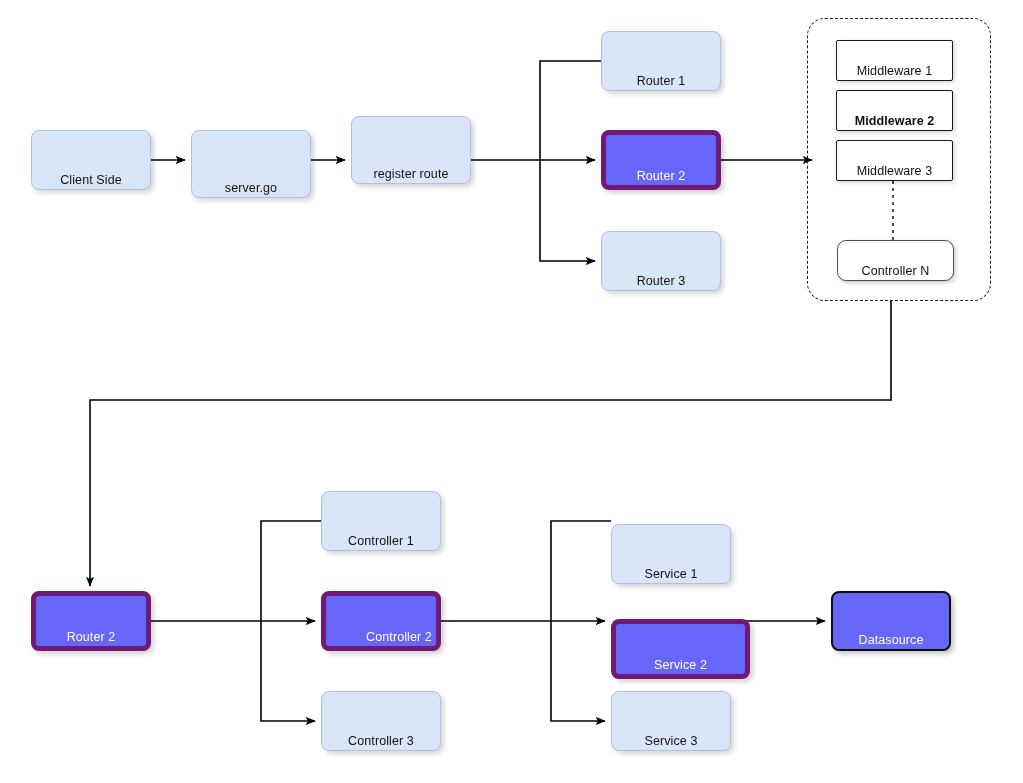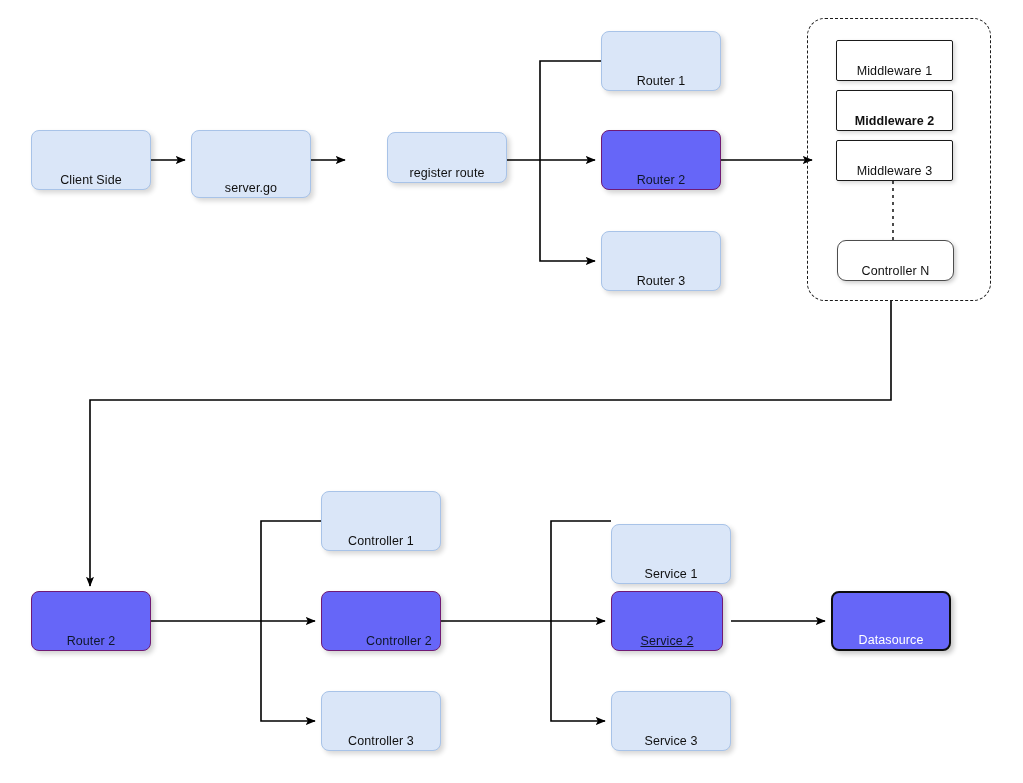--- a/index.html
+++ b/index.html
@@ -39,22 +39,22 @@
     z-index: 3;
   }
   .node-light {
     background: #dae6f8;
     border: 1px solid #a8c3e8;
     color: #101010;
     box-shadow: 3px 3px 5px rgba(0,0,0,0.16);
   }
   .node-accent {
     background: #6666f8;
-    border: 1px solid #701a75;
-    color: #0f172a;
+    border: 5px solid #701a75;
+    color: #ffffff;
     box-shadow: 3px 3px 5px rgba(0,0,0,0.18);
   }
   .node-accent-strong {
     background: #6666f8;
     border: 2px solid #0d0d0d;
     color: #ffffff;
     box-shadow: 3px 3px 5px rgba(0,0,0,0.22);
   }
   .node-plain {
     background: #ffffff;
@@ -127,21 +127,21 @@
 
   <div class="group-dashed" id="group-middleware" style="left: 807px; top: 18px; width: 184px; height: 283px;"></div>
 
   <div id="nodes-layer">
       <div class="node node-light" style="left: 31px; top: 130px; width: 120px; height: 60px;">
         <span>Client Side</span>
       </div>
       <div class="node node-light" style="left: 191px; top: 130px; width: 120px; height: 68px;">
         <span>server.go</span>
       </div>
-      <div class="node node-light" style="left: 351px; top: 132px; width: 120px; height: 51px; margin-left: 36px;">
+      <div class="node node-light" style="left: 351px; top: 116px; width: 120px; height: 68px;">
         <span>register route</span>
       </div>
       <div class="node node-light" style="left: 601px; top: 31px; width: 120px; height: 60px;">
         <span>Router 1</span>
       </div>
       <div class="node node-accent" style="left: 601px; top: 130px; width: 120px; height: 60px;">
         <span>Router 2</span>
       </div>
       <div class="node node-light" style="left: 601px; top: 231px; width: 120px; height: 60px;">
         <span>Router 3</span>
@@ -166,21 +166,21 @@
       </div>
       <div class="node node-accent" style="left: 321px; top: 591px; width: 120px; height: 60px; padding-left: 36px;">
         <span>Controller 2</span>
       </div>
       <div class="node node-light" style="left: 321px; top: 691px; width: 120px; height: 60px;">
         <span>Controller 3</span>
       </div>
       <div class="node node-light" style="left: 611px; top: 491px; width: 120px; height: 60px; margin-top: 33px;">
         <span>Service 1</span>
       </div>
-      <div class="node node-accent" style="left: 611px; top: 591px; width: 112px; height: 60px; text-decoration: underline;">
+      <div class="node node-accent" style="left: 611px; top: 619px; width: 139px; height: 60px;">
         <span>Service 2</span>
       </div>
       <div class="node node-light" style="left: 611px; top: 691px; width: 120px; height: 60px;">
         <span>Service 3</span>
       </div>
       <div class="node node-accent-strong" style="left: 831px; top: 591px; width: 120px; height: 60px;">
         <span>Datasource</span>
       </div>
     </div>
 

